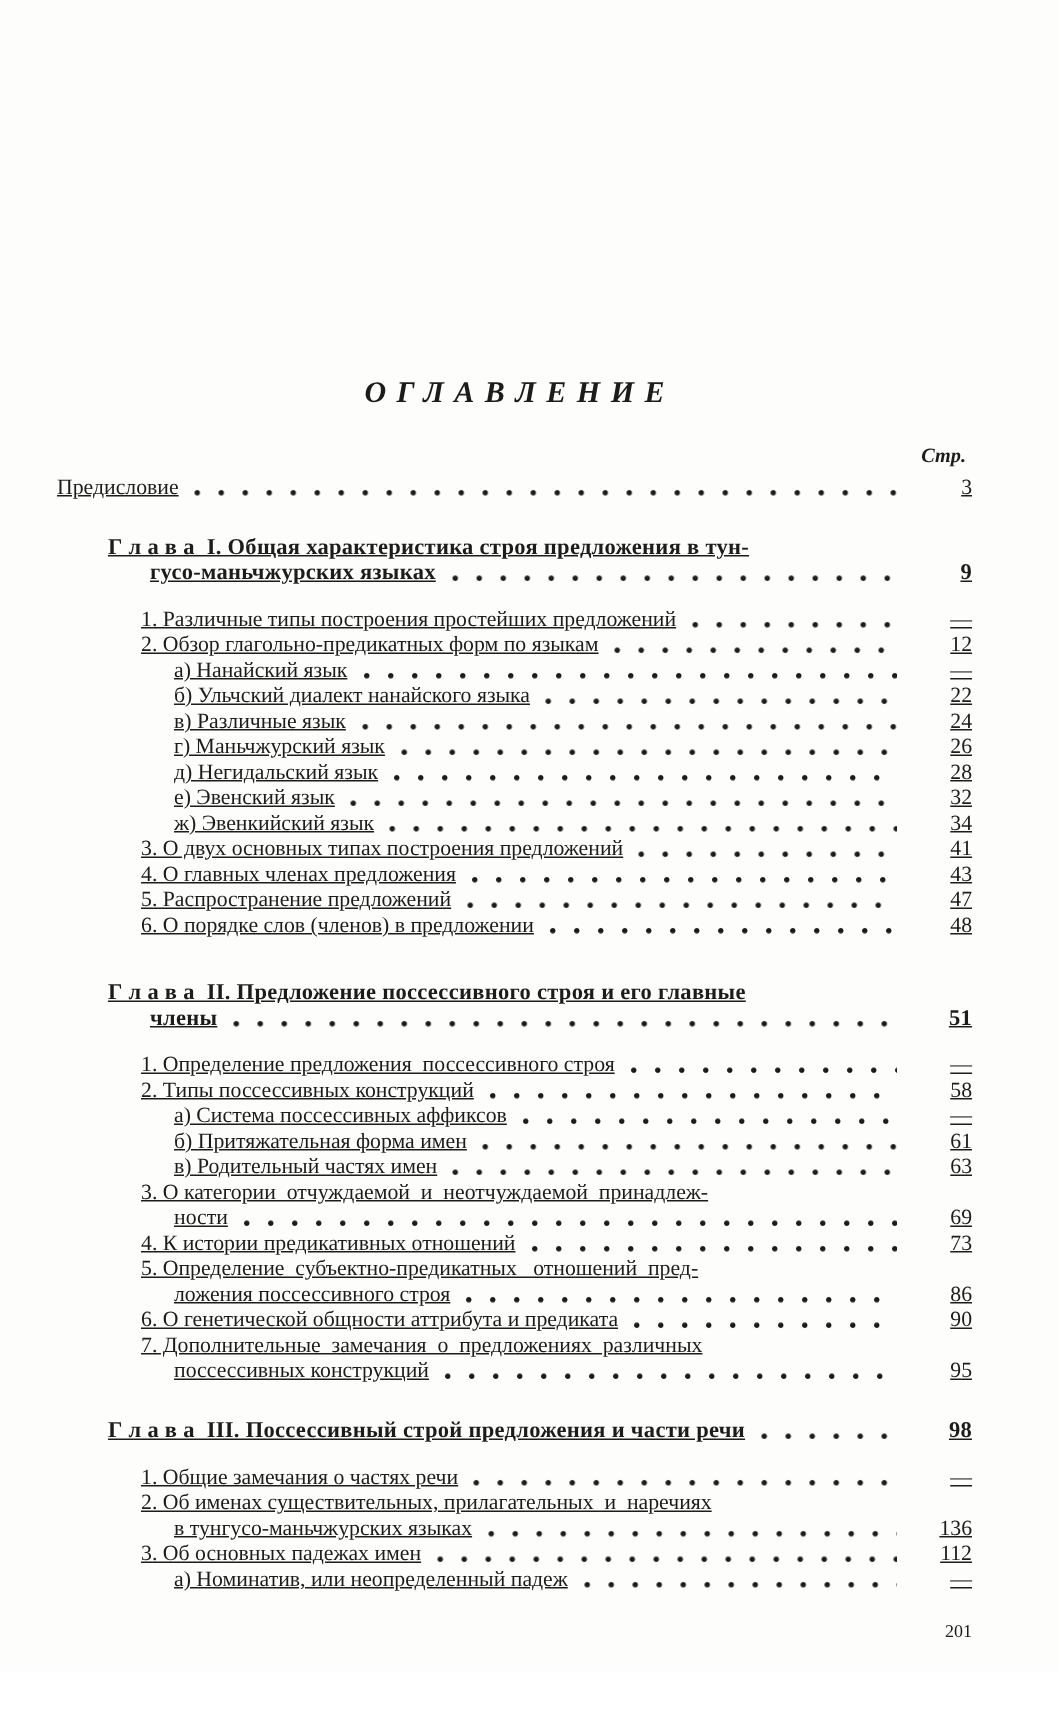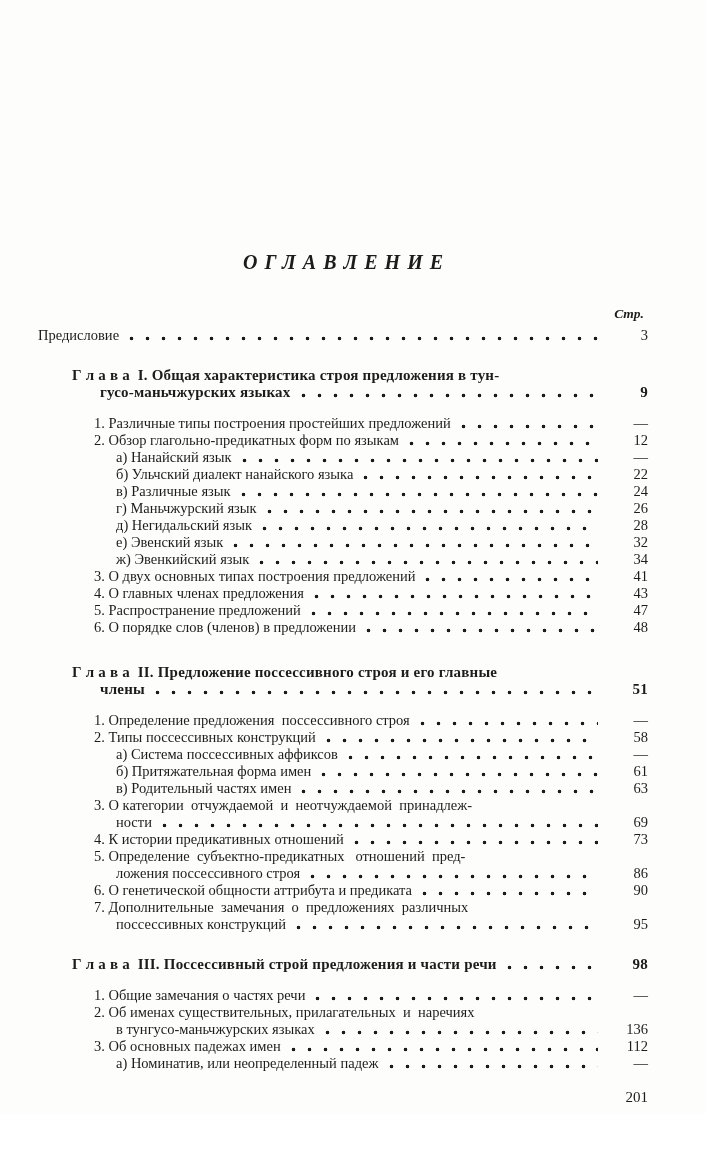--- a/index.html
+++ b/index.html
@@ -18,29 +18,29 @@
     margin: 0;
     text-align: center;
     font-size: 20px;
     line-height: 24px;
     font-weight: bold;
     font-style: italic;
     letter-spacing: 7px;
     padding-left: 7px; 
   }
   .col-header {
-    margin-top: 32px;
+    margin-top: 22px;
     text-align: right;
     font-style: italic;
     font-weight: bold;
     font-size: 13.5px;
     line-height: 15px;
     padding-right: 4px;
   }
-  .toc { margin-top: 6px; }
+  .toc { margin-top: 6px; text-decoration: underline; }
   .row {
     display: flex;
     align-items: baseline;
     font-size: 14.5px;
     line-height: 17px;
     white-space: pre;
   }
   .pg { flex: 0 0 auto; width: 44px; text-align: right; }
   .leader {
     flex: 1 1 auto;
@@ -58,21 +58,21 @@
   .item .txt { padding-left: 56px; }
   .item.cont .txt { padding-left: 78px; }
   .sub .txt { padding-left: 78px; text-align: center; }
   .preface .txt { padding-left: 0; }
   .gap-xl { margin-top: 23px; }
   .gap-lg { margin-top: 28px; }
   .gap-md { margin-top: 14px; }
   .folio {
     margin-top: 16px;
     text-align: right;
-    font-size: 15px;
+    font-size: 12px;
     line-height: 18px;
   }
 </style>
 </head>
 <body>
 
 <div class="page">
   <h1 class="title">ОГЛАВЛЕНИЕ</h1>
   <div class="col-header">Стр.</div>
   <div class="toc" id="toc">

